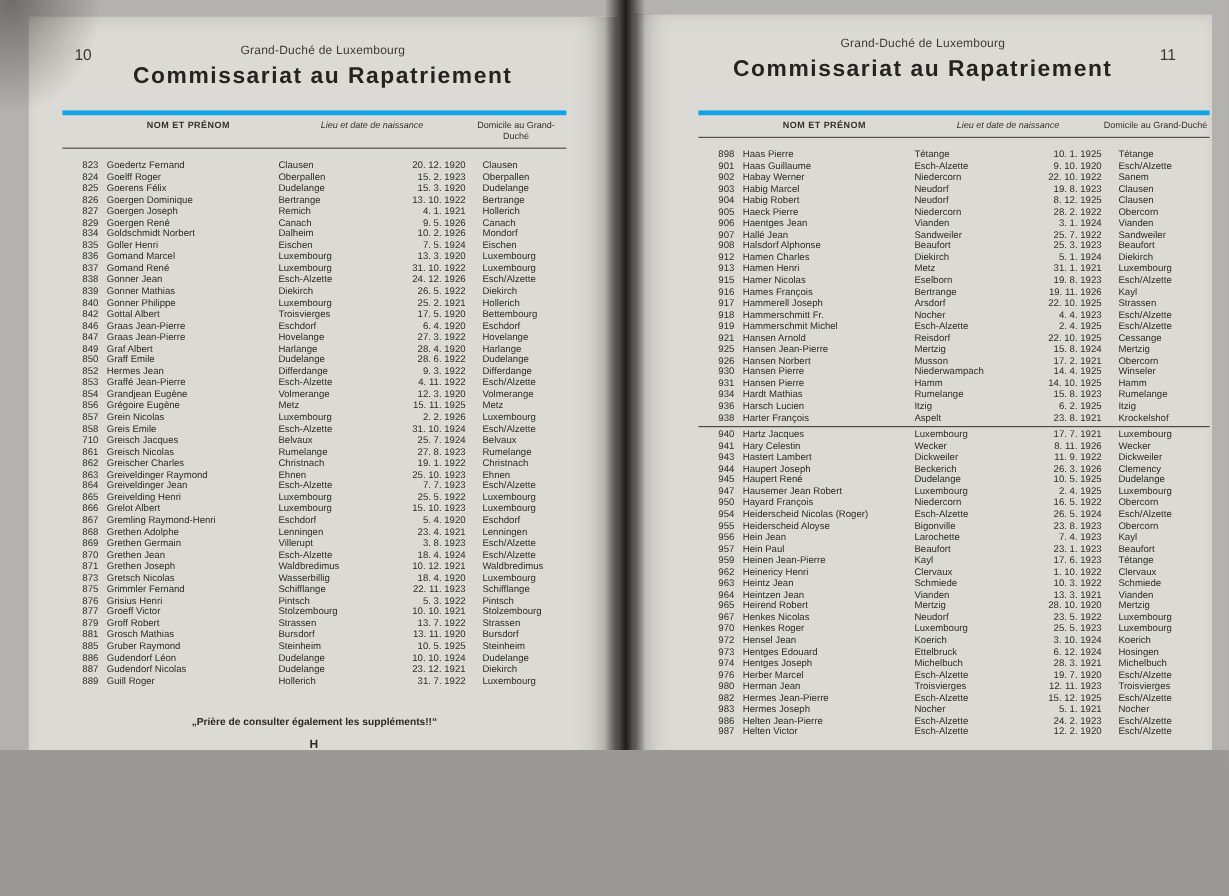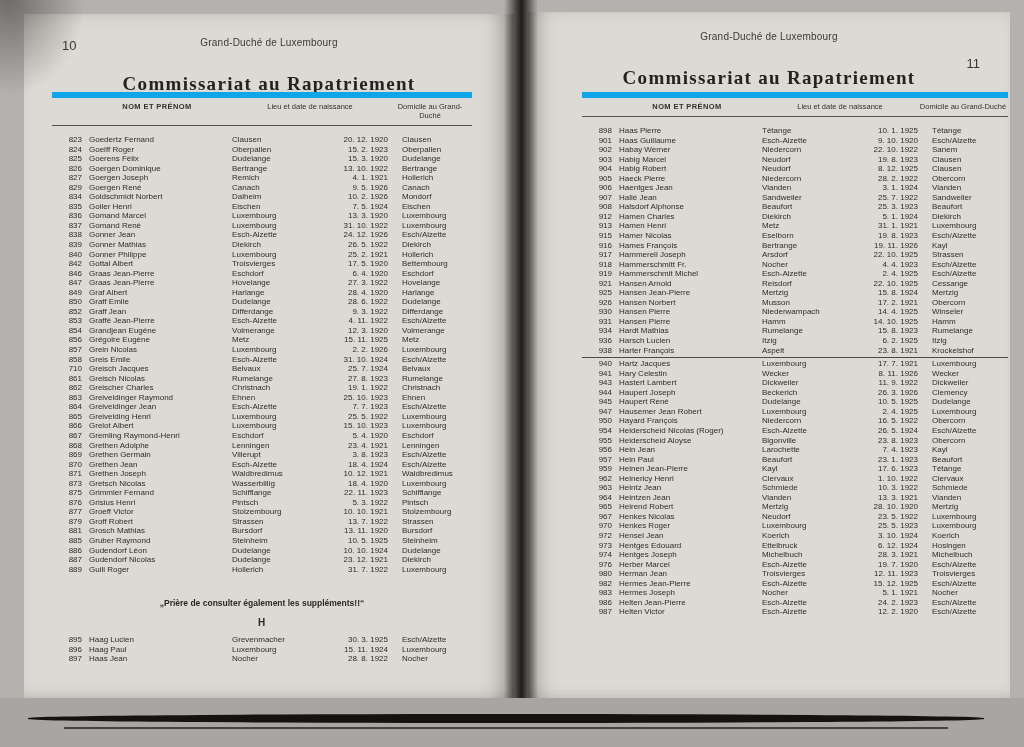--- a/index.html
+++ b/index.html
@@ -1,55 +1,55 @@
 <!DOCTYPE html>
 <html><head>
 <meta charset="utf-8">
 <style>
   * { margin:0; padding:0; box-sizing:border-box; }
   html,body { width:1024px; height:747px; }
   body { font-family:"Liberation Sans", sans-serif; background:#9a9995; }
-  .scan { position:relative; width:1024px; height:747px; background:#b3b2ae; overflow:hidden; color:#2e2c28; }
+  .scan { position:relative; width:1024px; height:625px; background:#b3b2ae; overflow:hidden; color:#2e2c28; }
 
   .page { position:absolute; background:#dcdad4; }
   .page-left  { left:24px; top:14px; width:490px; height:690px;
                 box-shadow: inset -20px 0 24px -12px rgba(55,53,49,.55), inset 0 -14px 18px -12px rgba(55,53,49,.35); }
   .page-right { left:528px; top:12px; width:482px; height:692px;
                 box-shadow: inset 18px 0 22px -12px rgba(55,53,49,.5), inset 0 -14px 18px -12px rgba(55,53,49,.3); }
 
   .gutter { position:absolute; left:504px; top:0; width:34px; height:716px;
             background:linear-gradient(90deg, rgba(90,88,84,0) 0%, rgba(38,36,32,.85) 40%, rgba(22,21,19,.95) 52%, rgba(90,88,84,0) 100%); }
   .corner-dark { position:absolute; left:-24px; top:-34px; width:110px; height:130px;
             background:radial-gradient(ellipse at 30% 25%, rgba(40,38,35,.5), rgba(40,38,35,0) 70%); }
   .bottom-shade { position:absolute; left:0; top:698px; width:1024px; height:49px; background:#a7a6a2; }
   .bottom-edge  { position:absolute; left:28px; top:714px; width:956px; height:9px; background:#14130f; border-radius:50% / 45%; }
   .bottom-edge2 { position:absolute; left:64px; top:727px; width:884px; height:2px; background:#45433f; }
 
   .pageno { position:absolute; font-size:13px; color:#3a3834; }
   .pageno-left  { left:38px; top:24px; }
-  .pageno-right { right:30px; top:44px; }
+  .pageno-right { right:30px; top:26px; }
 
   .running-header { position:absolute; width:100%; text-align:center; font-size:10px; color:#3c3a36; letter-spacing:.2px; }
   .page-left  .running-header { top:23px; }
   .page-right .running-header { top:19px; }
 
-  .title { position:absolute; width:100%; text-align:center; font-family:Liberation Serif, serif;
-           font-weight:700; font-size:19px; letter-spacing:1.3px; color:#25231f;margin-top:20px; }
+  .title { position:absolute; width:100%; text-align:center; font-family:Liberation Sans, sans-serif;
+           font-weight:700; font-size:19px; letter-spacing:1.3px; color:#25231f; }
   .page-left  .title { top:39px; }
   .page-right .title { top:35px; }
 
   .content { position:absolute; }
   .page-left  .content { left:28px; top:78px; width:420px; }
   .page-right .content { left:54px; top:80px; width:426px; }
 
   .thead { display:grid; grid-template-columns:30px 150px 156px auto;
-           border-top:6px solid #0ea5e9; border-bottom:1px solid #55524c;
+           border-top:4px solid #0ea5e9; border-bottom:1px solid #55524c;
            padding:4px 0 5px; font-size:7.5px; color:#33312d; }
   .th-name { grid-column:2; text-align:center; font-weight:700; letter-spacing:.4px; }
-  .th-birth { grid-column:3; text-align:center; }
+  .th-birth { grid-column:3; text-align:center;font-style:italic; }
   .th-domicile { grid-column:4; text-align:center; }
 
   .rows { margin-top:9px; }
   .row { display:grid; grid-template-columns:30px 150px 104px 52px auto;
          font-size:8px; line-height:9.55px; white-space:nowrap; color:#2e2c28; }
   .cell.num { text-align:right; }
   .cell.name { padding-left:7px; }
   .cell.date { text-align:right; }
   .cell.domicile { padding-left:14px; }
   .row-divider { border-top:1px solid #4c4a45; margin:2px 0 1px; }
@@ -195,21 +195,21 @@
           </div>
           <div class="row">
             <span class="cell num">850</span>
             <span class="cell name">Graff Emile</span>
             <span class="cell birth">Dudelange</span>
             <span class="cell date">28. 6. 1922</span>
             <span class="cell domicile">Dudelange</span>
           </div>
           <div class="row">
             <span class="cell num">852</span>
-            <span class="cell name">Graff Jean</span>
+            <span class="cell name">Hermes Jean</span>
             <span class="cell birth">Differdange</span>
             <span class="cell date">9. 3. 1922</span>
             <span class="cell domicile">Differdange</span>
           </div>
           <div class="row">
             <span class="cell num">853</span>
             <span class="cell name">Graffé Jean-Pierre</span>
             <span class="cell birth">Esch-Alzette</span>
             <span class="cell date">4. 11. 1922</span>
             <span class="cell domicile">Esch/Alzette</span>

